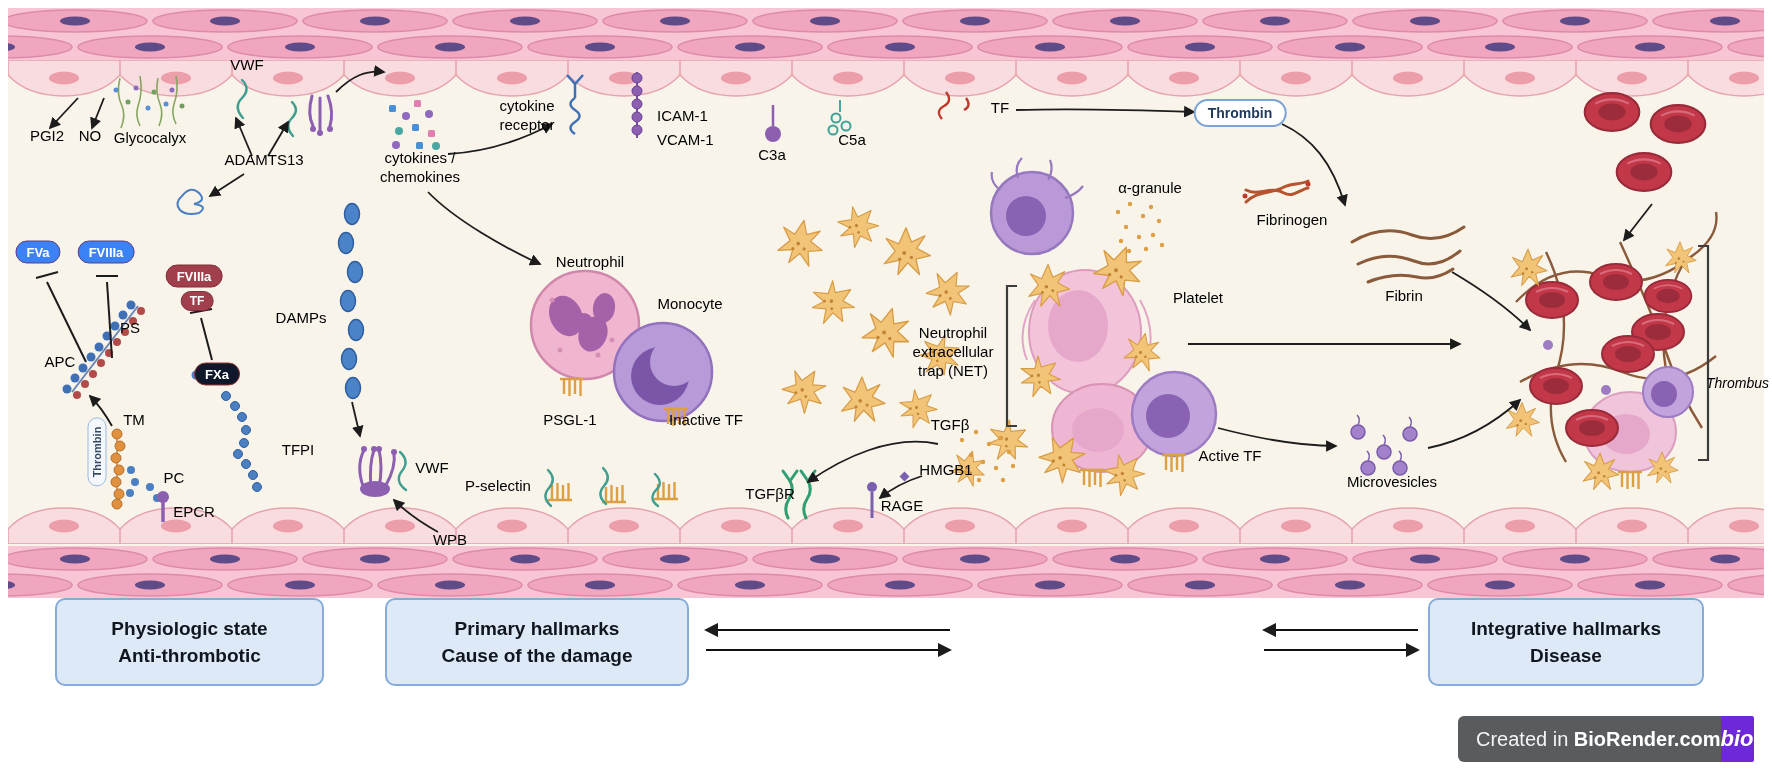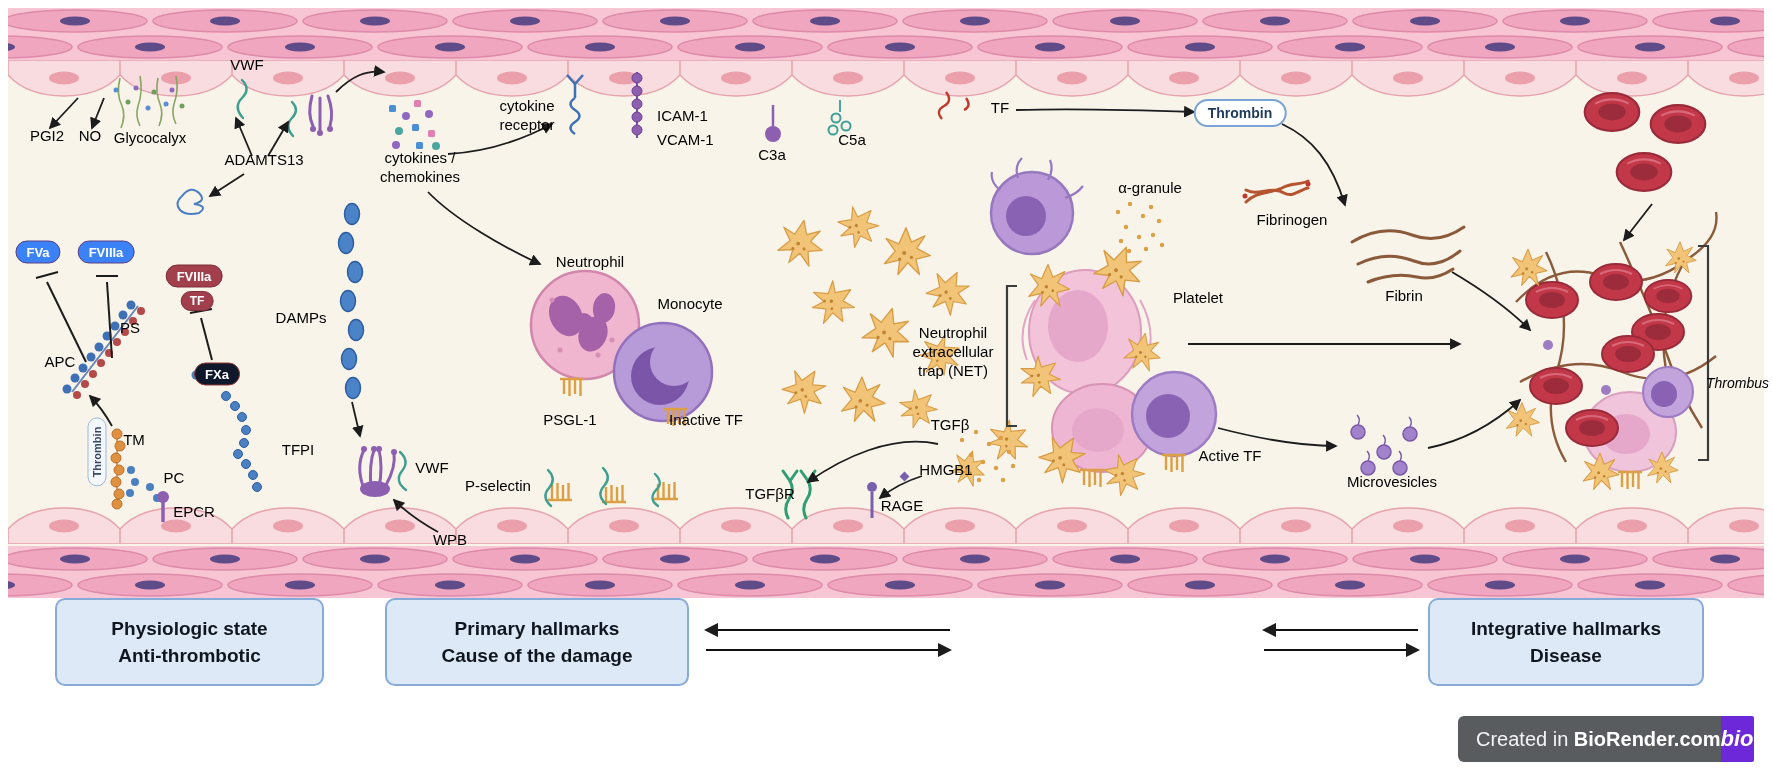--- a/index.html
+++ b/index.html
@@ -447,21 +447,21 @@
 </svg>
 
 <div>
   <div class="lbl" style="left:247px;top:65px">VWF</div>
   <div class="lbl" style="left:47px;top:136px">PGI2</div>
   <div class="lbl" style="left:90px;top:136px">NO</div>
   <div class="lbl" style="left:150px;top:138px">Glycocalyx</div>
   <div class="lbl" style="left:264px;top:160px">ADAMTS13</div>
   <div class="lbl" style="left:130px;top:328px">PS</div>
   <div class="lbl" style="left:60px;top:362px">APC</div>
-  <div class="lbl" style="left:134px;top:440px">TM</div>
+  <div class="lbl" style="left:134px;top:420px">TM</div>
   <div class="lbl" style="left:174px;top:478px">PC</div>
   <div class="lbl" style="left:194px;top:512px">EPCR</div>
   <div class="lbl" style="left:298px;top:450px">TFPI</div>
   <div class="lbl" style="left:301px;top:318px">DAMPs</div>
   <div class="lbl" style="left:420px;top:168px">cytokines /
 chemokines</div>
   <div class="lbl" style="left:527px;top:116px">cytokine
 receptor</div>
   <div class="lbl la" style="left:657px;top:116px">ICAM-1</div>
   <div class="lbl la" style="left:657px;top:140px">VCAM-1</div>

